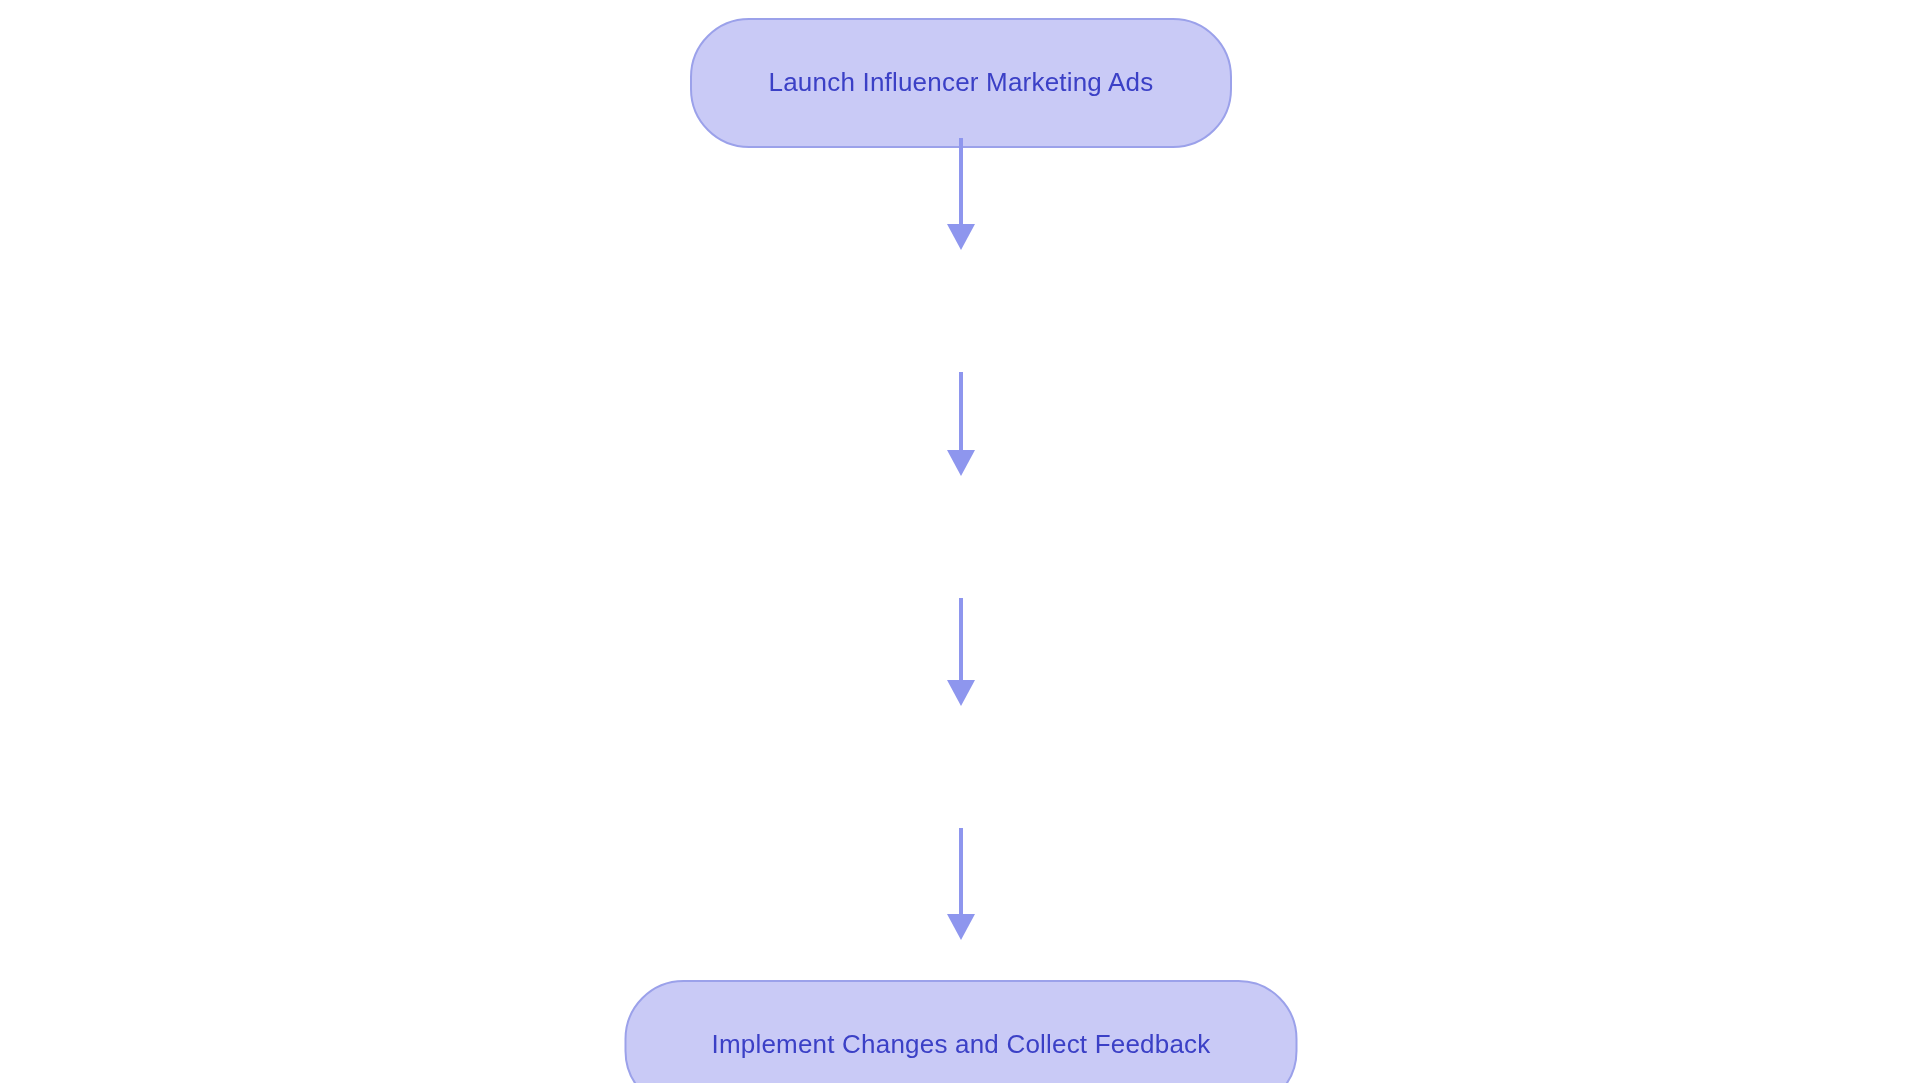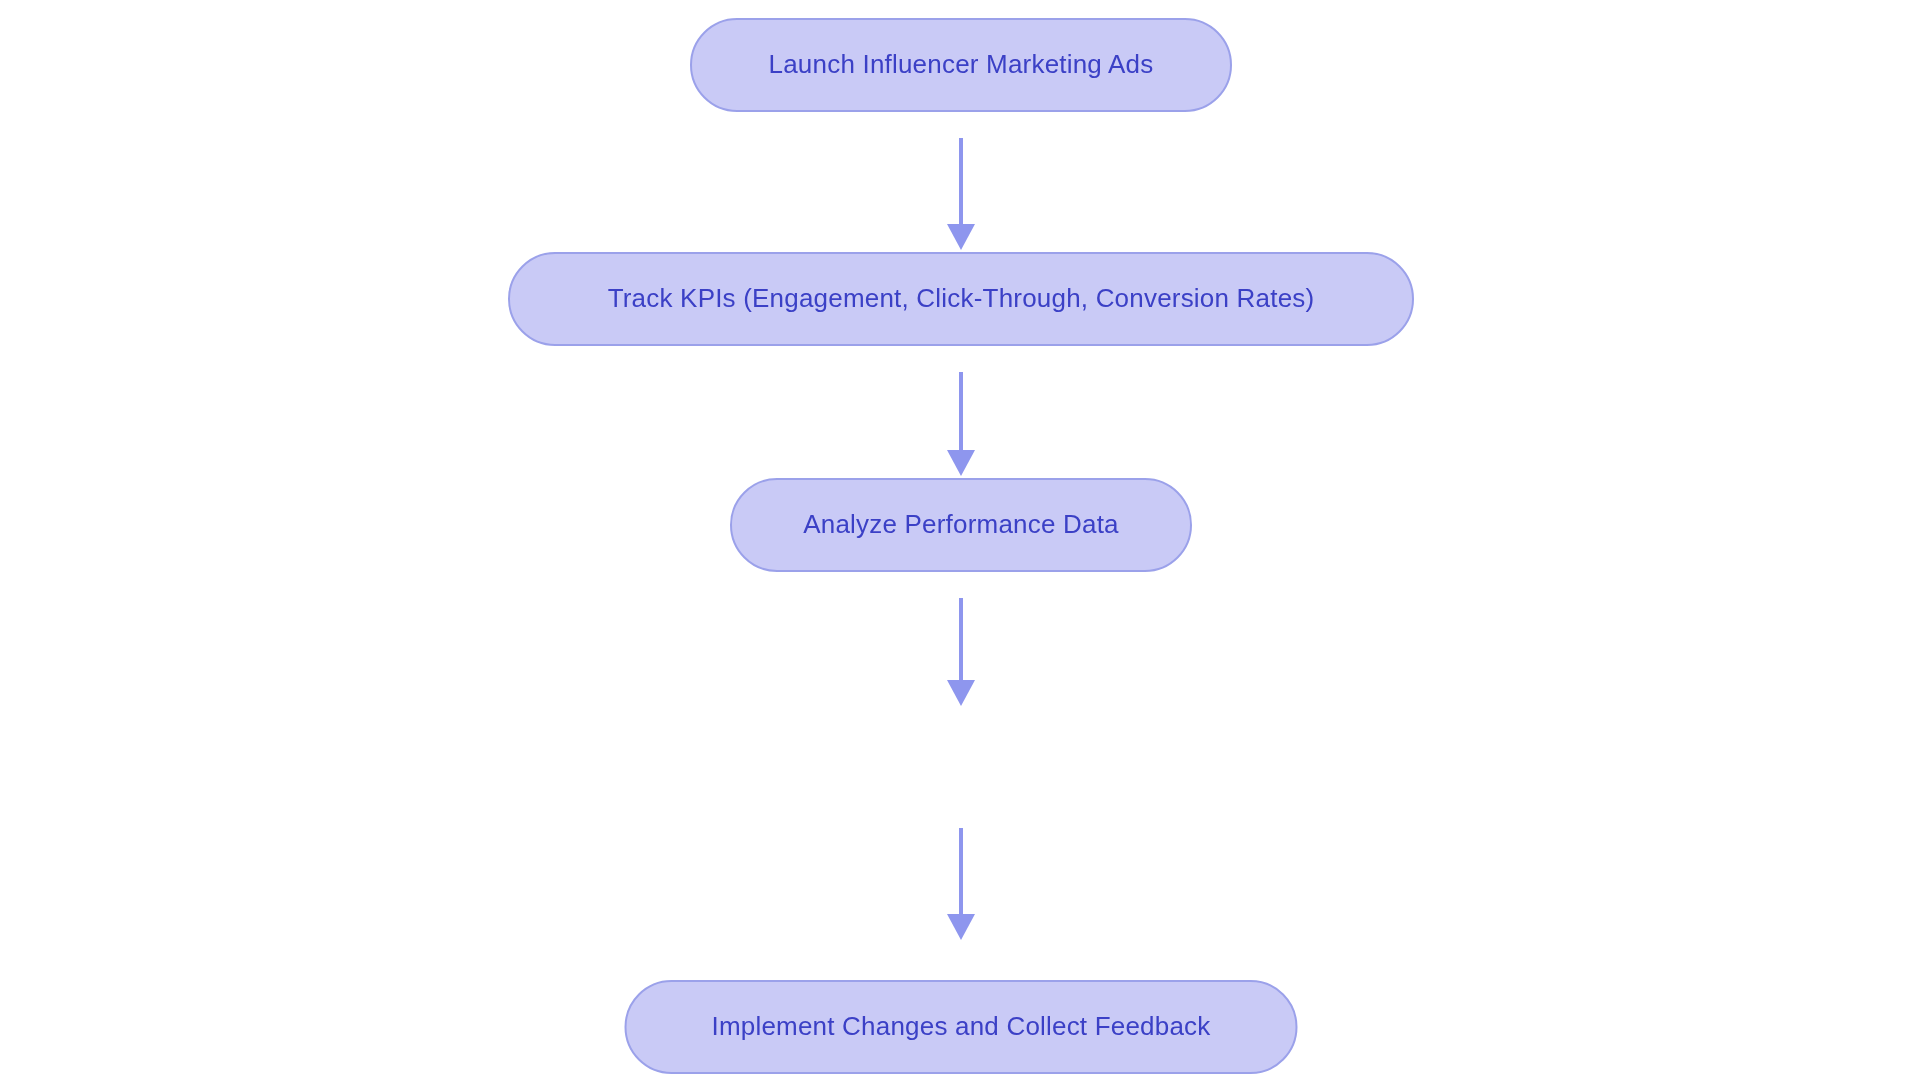--- a/index.html
+++ b/index.html
@@ -19,21 +19,21 @@
     position: relative;
     width: 1920px;
     height: 1083px;
     background: var(--bg);
     overflow: hidden;
   }
   .node {
     position: absolute;
     left: 961px;
     transform: translateX(-50%);
-    height: 94px;
+    height: 130px;
     border-radius: 59px;
     background: var(--node-fill);
     border: 2px solid var(--node-border);
     display: flex;
     align-items: center;
     justify-content: center;
     text-align: left;
   }
   .node-label {
     color: var(--node-text);
@@ -83,32 +83,26 @@
 
   <div class="node node-1">
     <span class="node-label">Launch Influencer Marketing Ads</span>
   </div>
 
   <div class="arrow arrow-1">
     <div class="arrow-stem"></div>
     <div class="arrow-head"></div>
   </div>
 
-  <div class="node node-2">
-    <span class="node-label">Track KPIs (Engagement, Click-Through, Conversion Rates)</span>
-  </div>
 
   <div class="arrow arrow-2">
     <div class="arrow-stem"></div>
     <div class="arrow-head"></div>
   </div>
 
-  <div class="node node-3">
-    <span class="node-label">Analyze Performance Data</span>
-  </div>
 
   <div class="arrow arrow-3">
     <div class="arrow-stem"></div>
     <div class="arrow-head"></div>
   </div>
 
 
   <div class="arrow arrow-4">
     <div class="arrow-stem"></div>
     <div class="arrow-head"></div>

